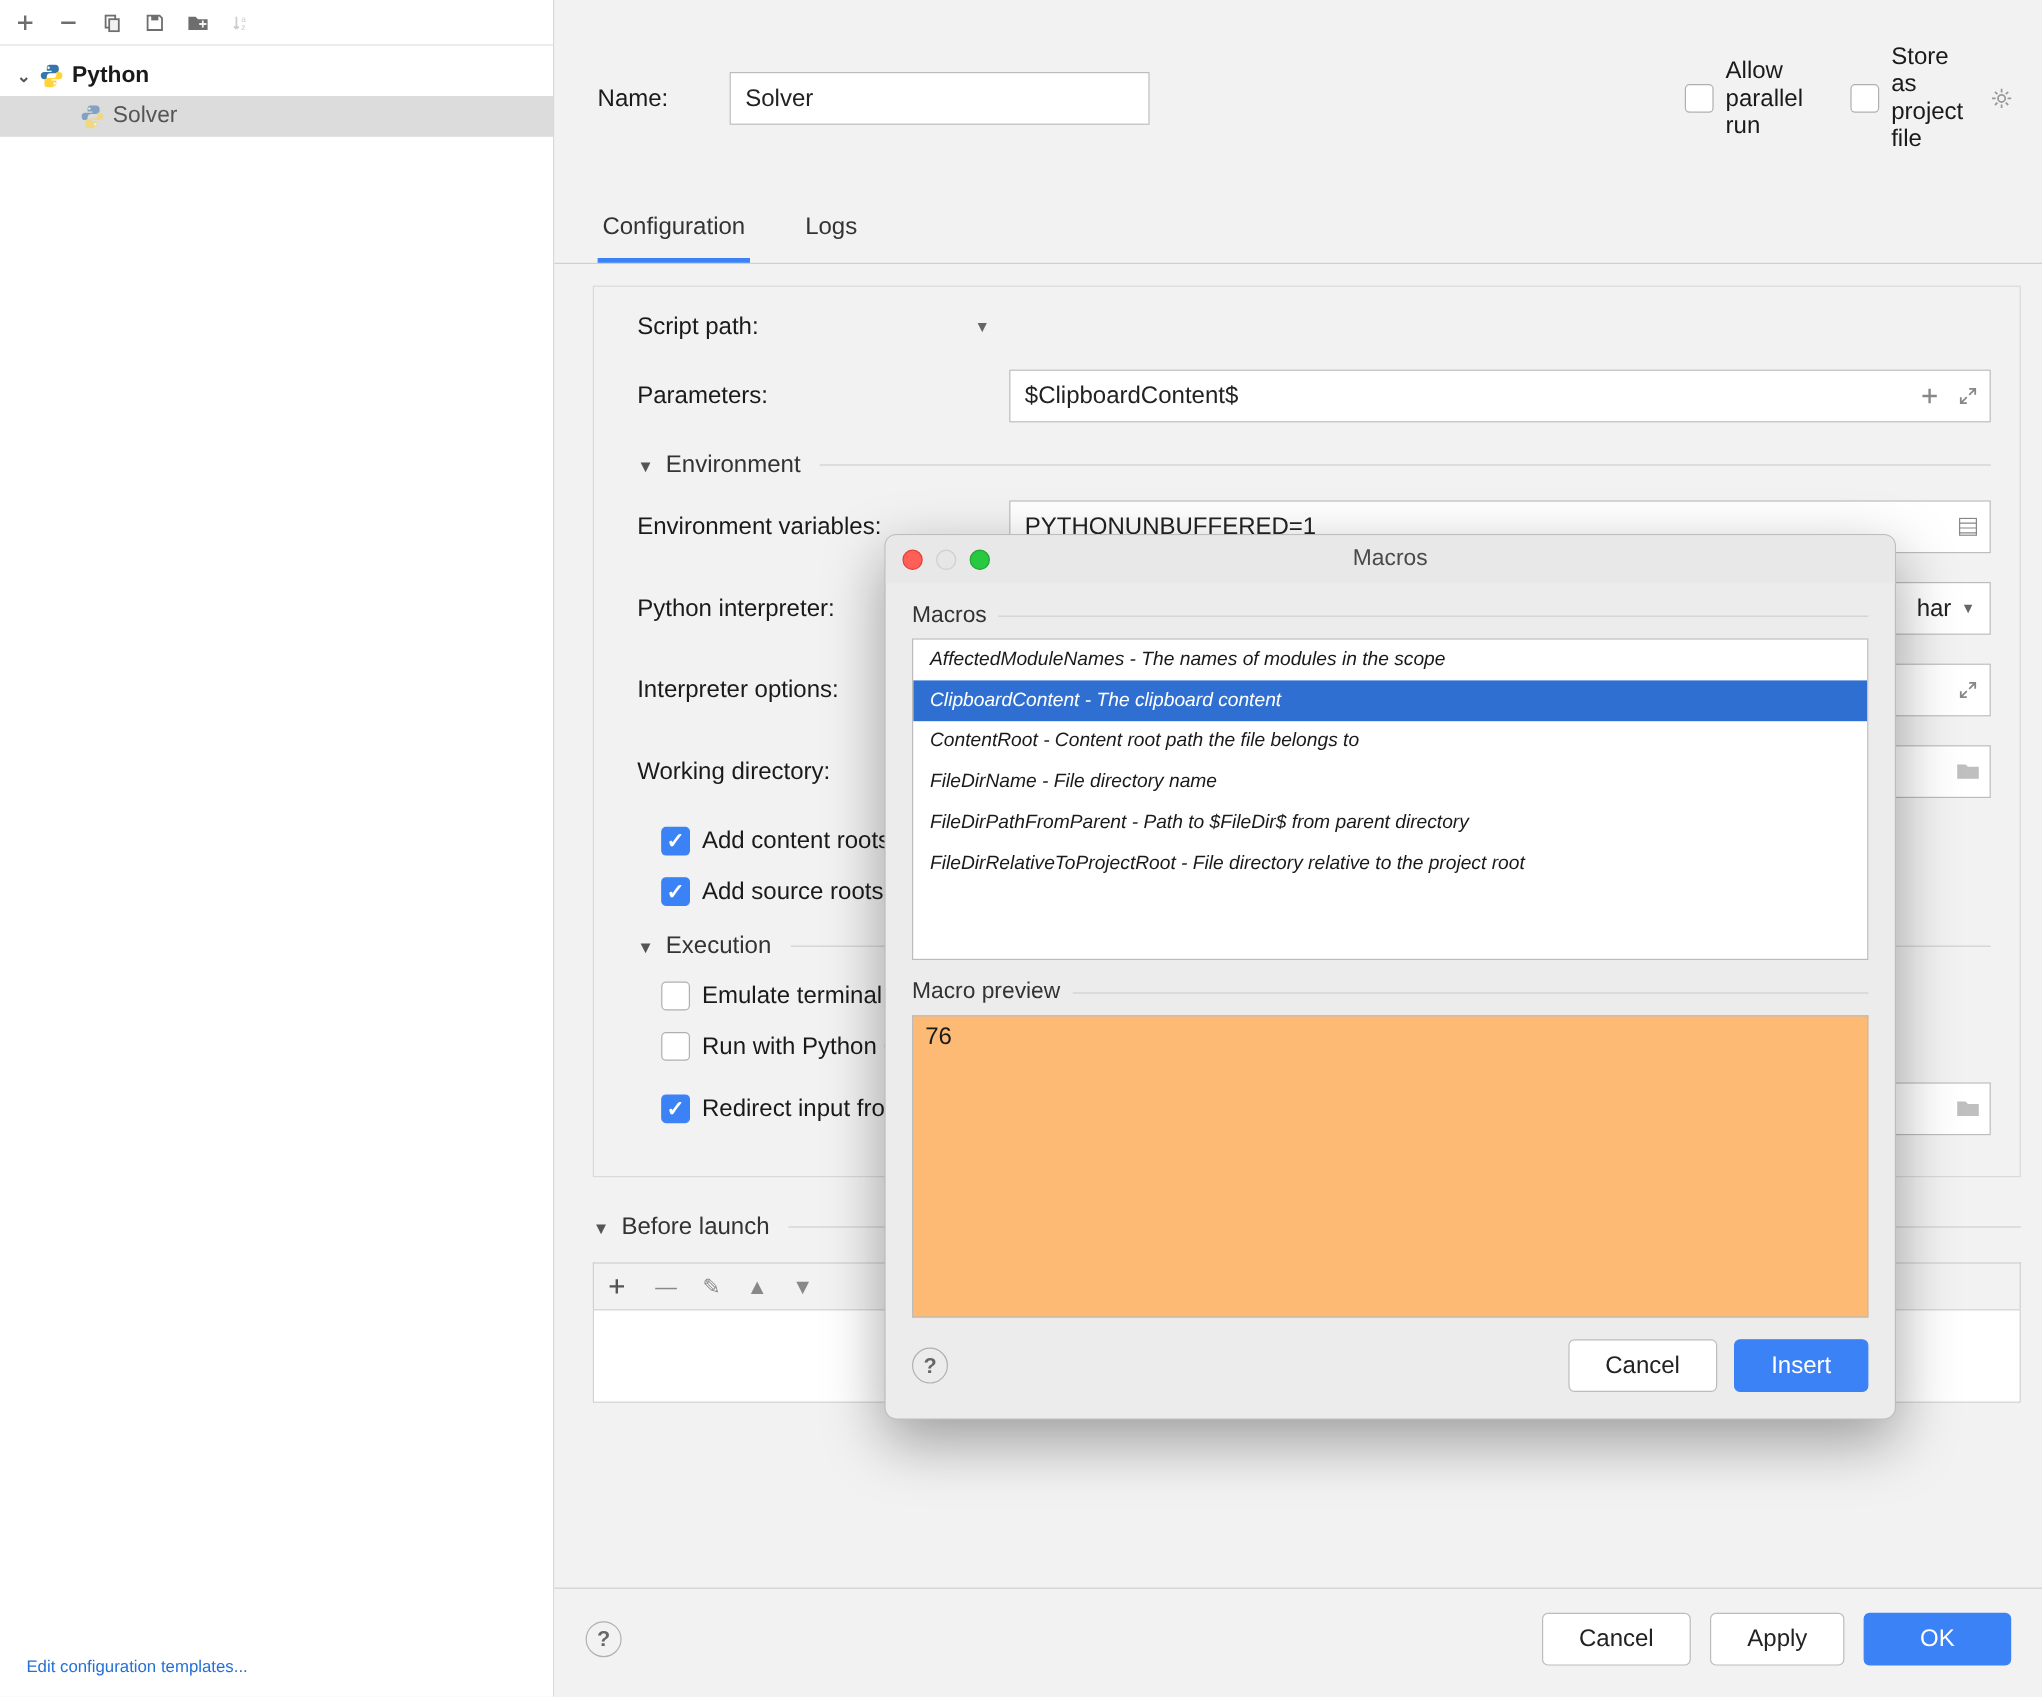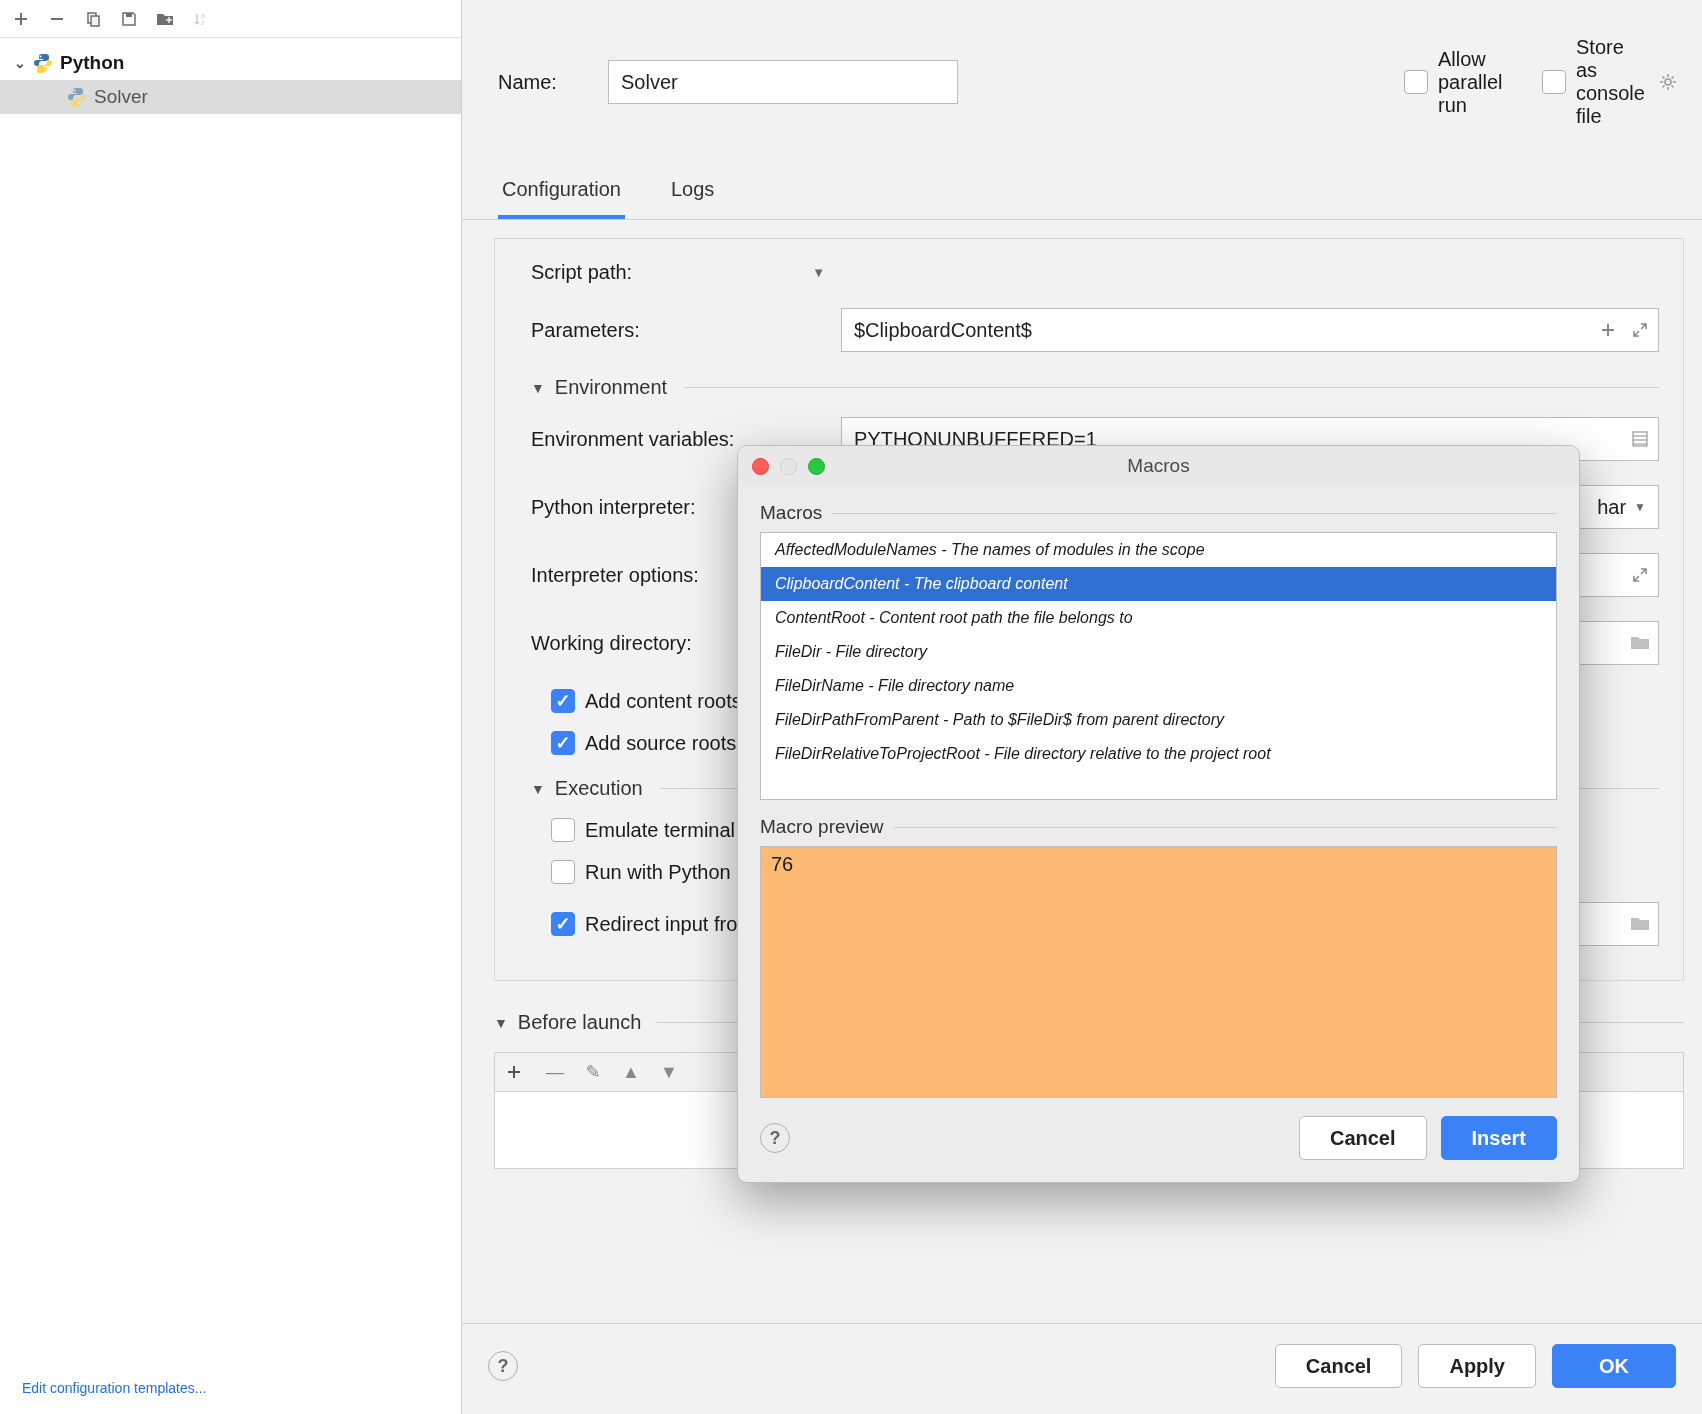--- a/index.html
+++ b/index.html
@@ -54,21 +54,21 @@
 .section-header .line { flex: 1; height: 1px; background: #d0d0d0; margin-left: 6px; }
 
 .before-launch { margin: 20px 18px 0 32px; }
 .bl-toolbar { display: flex; align-items: center; gap: 18px; padding: 8px 12px; border: 1px solid #d0d0d0; border-bottom: none; background: #f2f2f2; }
 .bl-toolbar .tbtn { color: #888; width: 20px; text-align: center; }
 .bl-empty { border: 1px solid #d0d0d0; background: #fff; height: 78px; display: flex; align-items: center; justify-content: center; color: #8a8a8a; font-size: 19px; }
 
 .footer { position: absolute; bottom: 0; left: 0; right: 0; display: flex; align-items: center; padding: 20px 26px 26px 26px; gap: 16px; border-top: 1px solid #d0d0d0; background: #f2f2f2; }
 .footer .help { width: 30px; height: 30px; border: 1.5px solid #b0b0b0; border-radius: 50%; display: flex; align-items: center; justify-content: center; color: #666; font-weight: 700; }
 .footer .spacer { flex: 1; }
-.btn { height: 44px; padding: 0 30px; border: 1px solid #bcbcbc; background: #fff; border-radius: 5px; font-size: 20px; color: #222; display: flex; align-items: center; font-weight: bold; }
+.btn { height: 44px; padding: 0 30px; border: 1px solid #bcbcbc; background: #fff; border-radius: 5px; font-size: 20px; color: #222; display: flex; align-items: center; }
 .btn.primary { background: #3b82f6; border-color: #3b82f6; color: #fff; }
 
 
 .modal-backdrop { position: absolute; inset: 0; pointer-events: none; }
 .modal { position: absolute; left: 737px; top: 445px; width: 843px; background: #ececec; border: 1px solid #bdbdbd; border-radius: 10px; box-shadow: 0 18px 50px rgba(0,0,0,0.35); overflow: hidden; pointer-events: auto; }
 .modal-titlebar { height: 40px; display: flex; align-items: center; position: relative; background: #e8e8e8; }
 .traffic { display: flex; gap: 11px; padding-left: 14px; }
 .traffic .dot { width: 17px; height: 17px; border-radius: 50%; }
 .traffic .red { background: #ff5f57; border: 1px solid #e24038; }
 .traffic .yel { background: #e6e6e6; border: 1px solid #cfcfcf; }
@@ -170,21 +170,21 @@
     <div class="row name-row">
       <label>Name:</label>
       <input class="text-input" value="Solver" style="">
       <div style="flex:1"></div>
       <label class="chk-label">
         <span class="chk"></span>
         <span>Allow parallel run</span>
       </label>
       <label class="chk-label" style="margin-left:28px">
         <span class="chk"></span>
-        <span>Store as console file</span>
+        <span>Store as project file</span>
       </label>
       <span class="gear-icon">
           <svg width="20" height="20" viewBox="0 0 20 20">
             <circle cx="10" cy="10" r="3" fill="none" stroke="#9a9a9a" stroke-width="1.5"></circle>
             <path d="M10 2v3M10 15v3M2 10h3M15 10h3M4.5 4.5l2 2M13.5 13.5l2 2M15.5 4.5l-2 2M6.5 13.5l-2 2" stroke="#9a9a9a" stroke-width="1.5"></path>
           </svg>
         </span>
     </div>
 
     <div class="tabs">
@@ -362,21 +362,20 @@
     </div>
     <div class="modal-body">
       <div class="group-label">
         <span>Macros</span>
           <span class="line"></span>
       </div>
       <div class="macro-list" id="macro-list">
           <div class="macro-item">AffectedModuleNames - The names of modules in the scope</div>
           <div class="macro-item selected">ClipboardContent - The clipboard content</div>
           <div class="macro-item">ContentRoot - Content root path the file belongs to</div>
-          <div class="macro-item">FileDir - File directory</div>
           <div class="macro-item">FileDirName - File directory name</div>
           <div class="macro-item">FileDirPathFromParent - Path to $FileDir$ from parent directory</div>
           <div class="macro-item">FileDirRelativeToProjectRoot - File directory relative to the project root</div>
         </div>
       <div class="group-label" style="margin-top:16px">
         <span>Macro preview</span>
           <span class="line"></span>
       </div>
       <div class="preview-box">76</div>
     </div>

